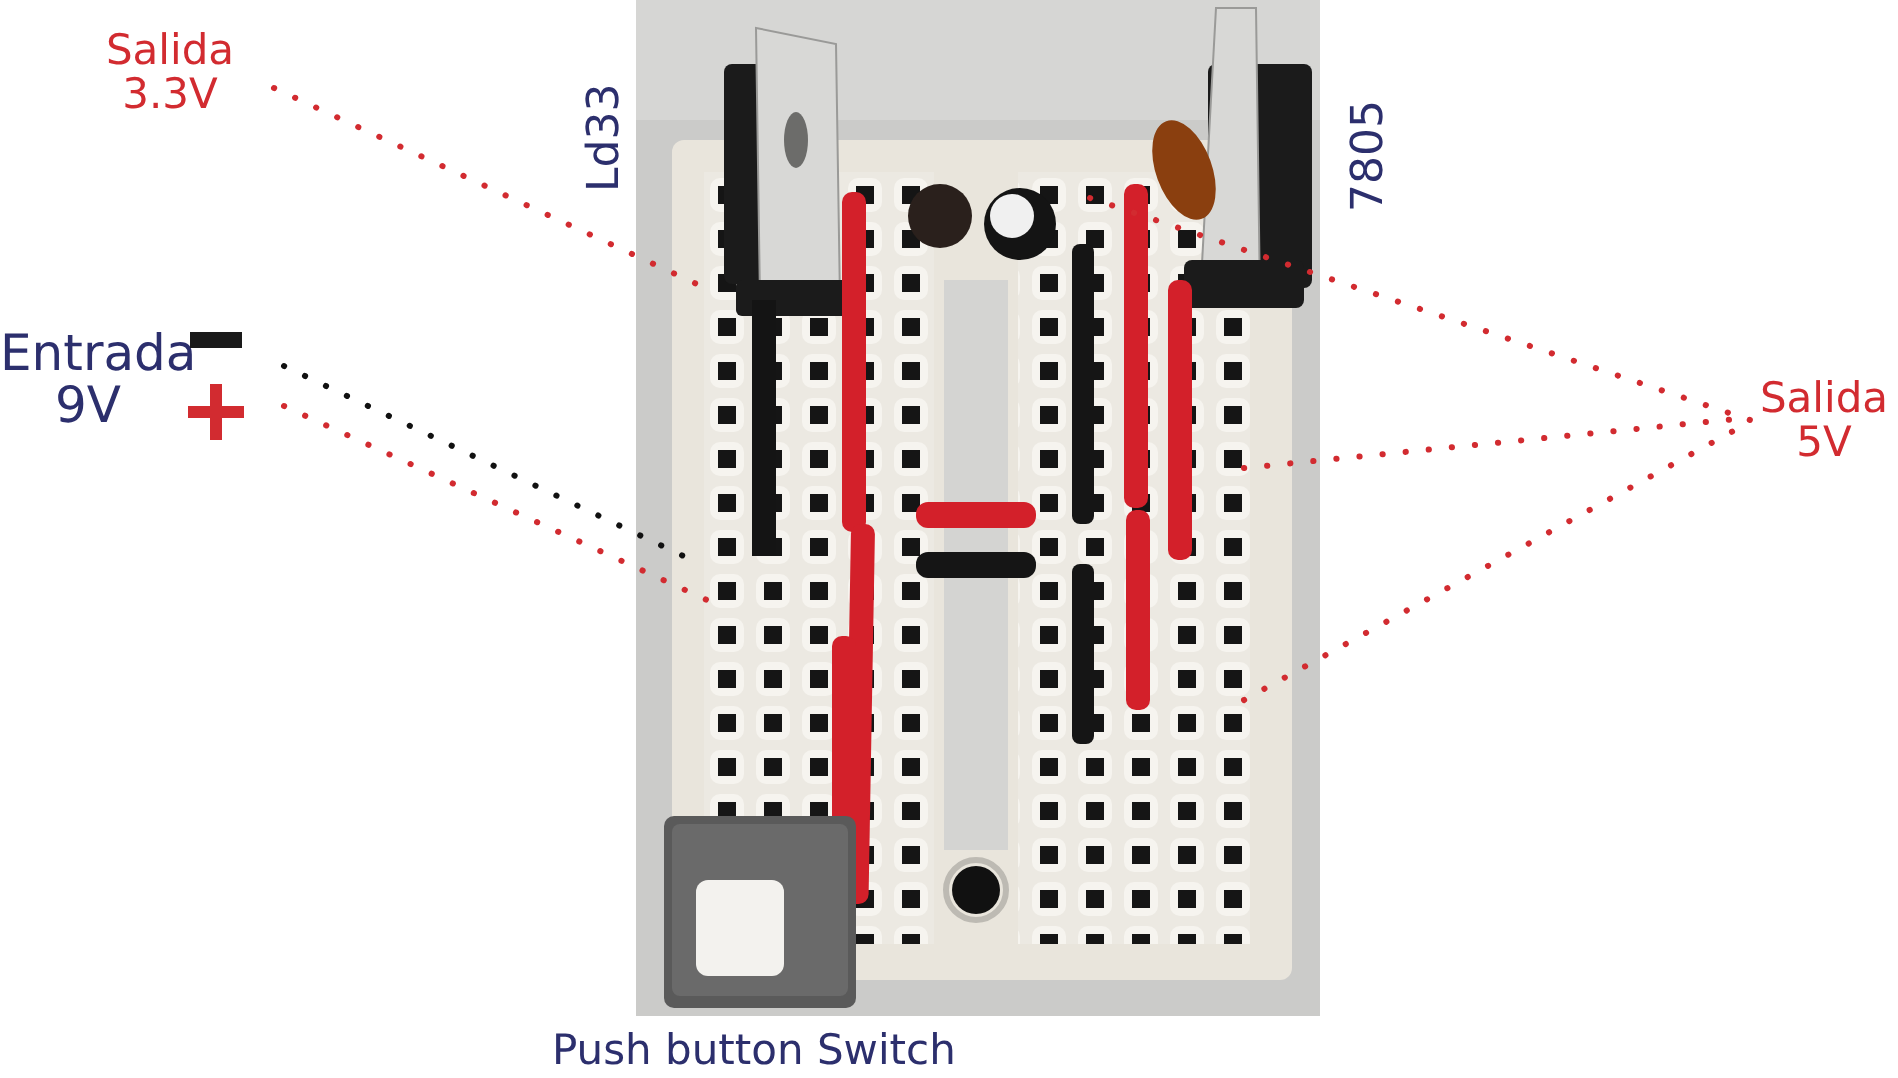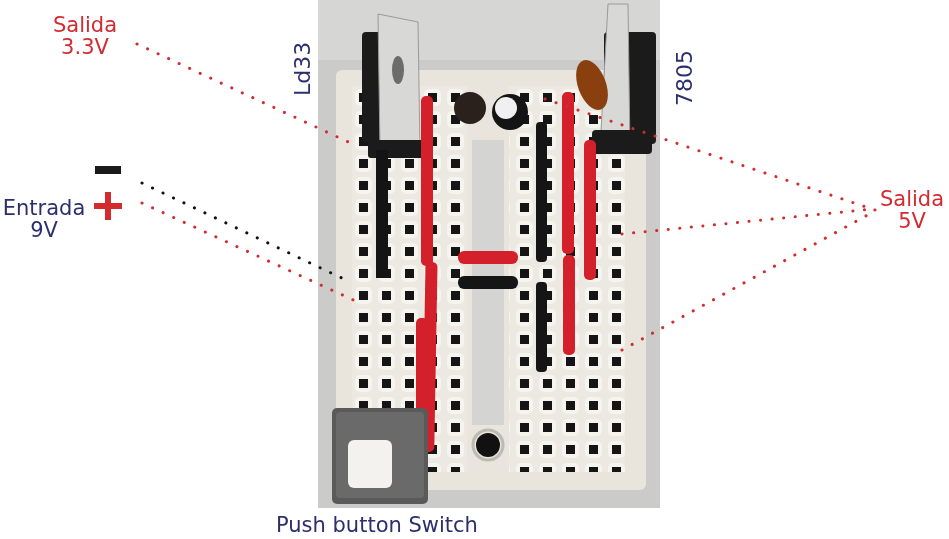--- a/index.html
+++ b/index.html
@@ -79,21 +79,21 @@
       <line x1="622" y1="234" x2="873" y2="209" stroke="#d22b30"></line>
       <line x1="622" y1="350" x2="873" y2="212" stroke="#d22b30"></line>
     </g>
   </svg>
 
   <div class="lbl red" style="left:40px;top:14px;width:90px;font-size:21px;">
     <div>Salida</div>
     <div>3.3V</div>
   </div>
 
-  <div class="lbl navy" style="left:0px;top:164px;width:88px;font-size:21px;margin-top:33px;">
+  <div class="lbl navy" style="left:0px;top:164px;width:88px;font-size:25px;">
     <div>Entrada</div>
     <div>9V</div>
   </div>
   <div style="position:absolute;left:95px;top:166px;width:26px;height:8px;background:#1a1a1a;"></div>
   <div style="position:absolute;left:94px;top:192px;width:28px;height:28px;">
     <div style="position:absolute;left:0;top:11px;width:28px;height:6px;background:#d22b30;"></div>
     <div style="position:absolute;left:11px;top:0;width:6px;height:28px;background:#d22b30;"></div>
   </div>
 
   <div class="vert navy" style="left:290px;top:96px;font-size:22px;">Ld33</div>

